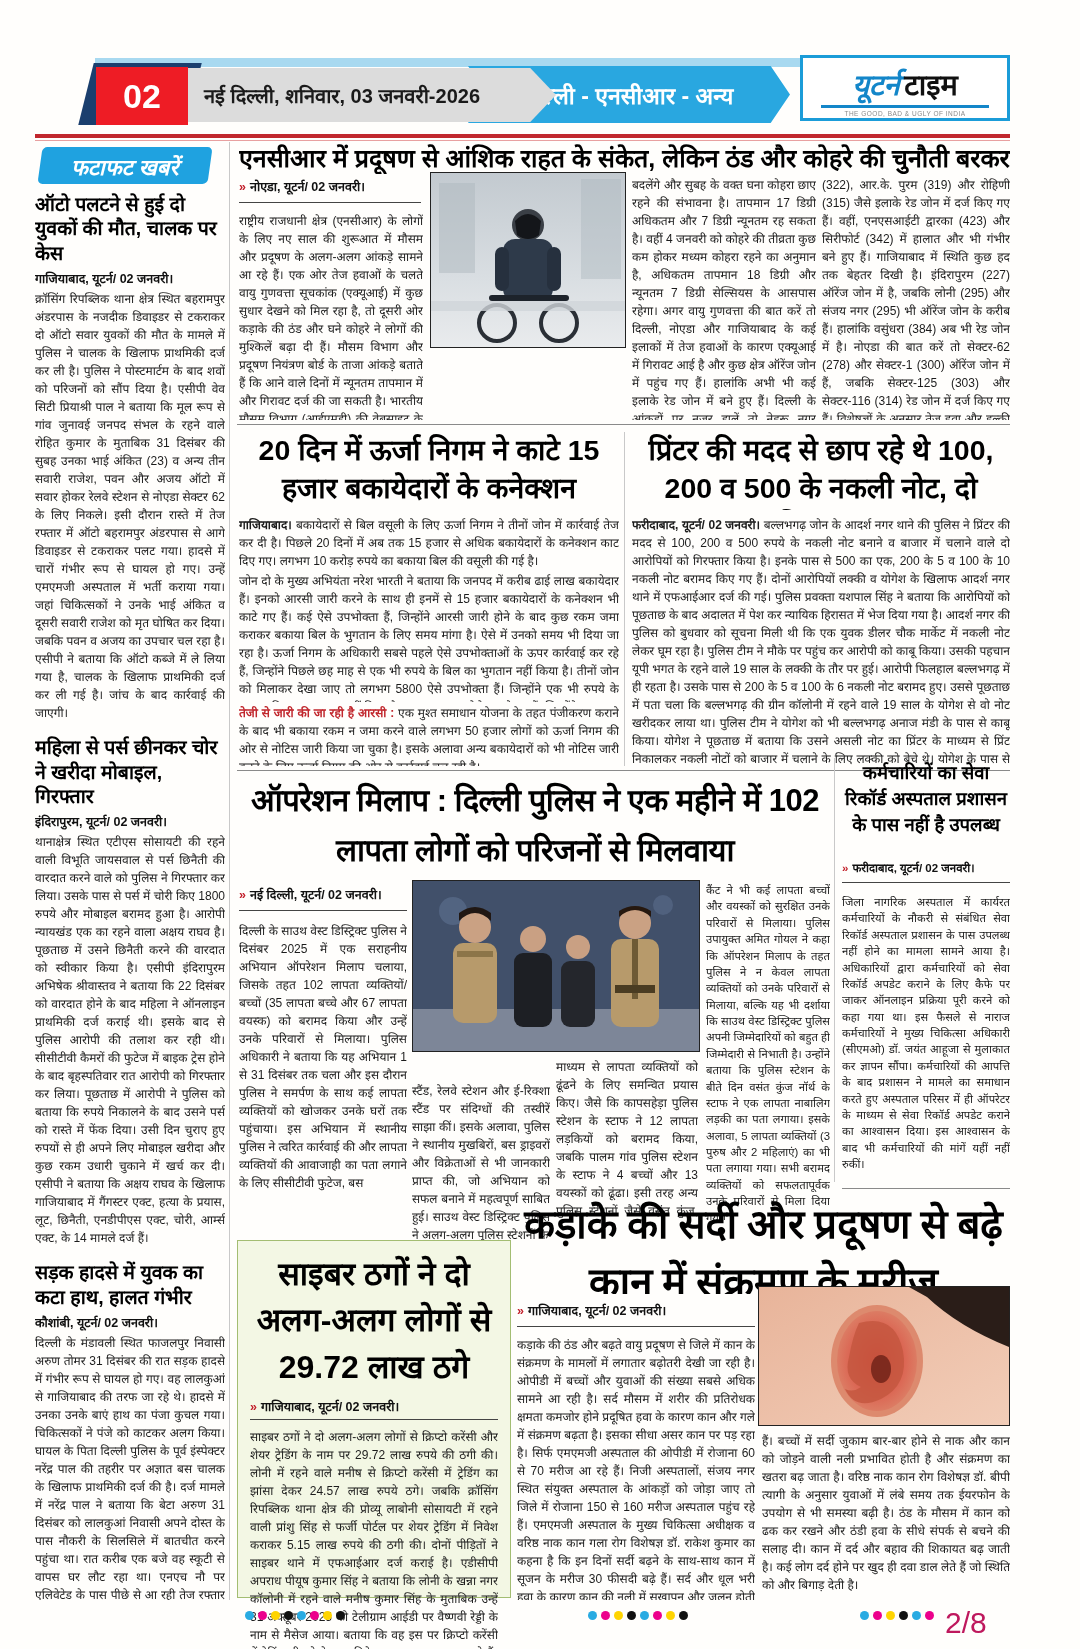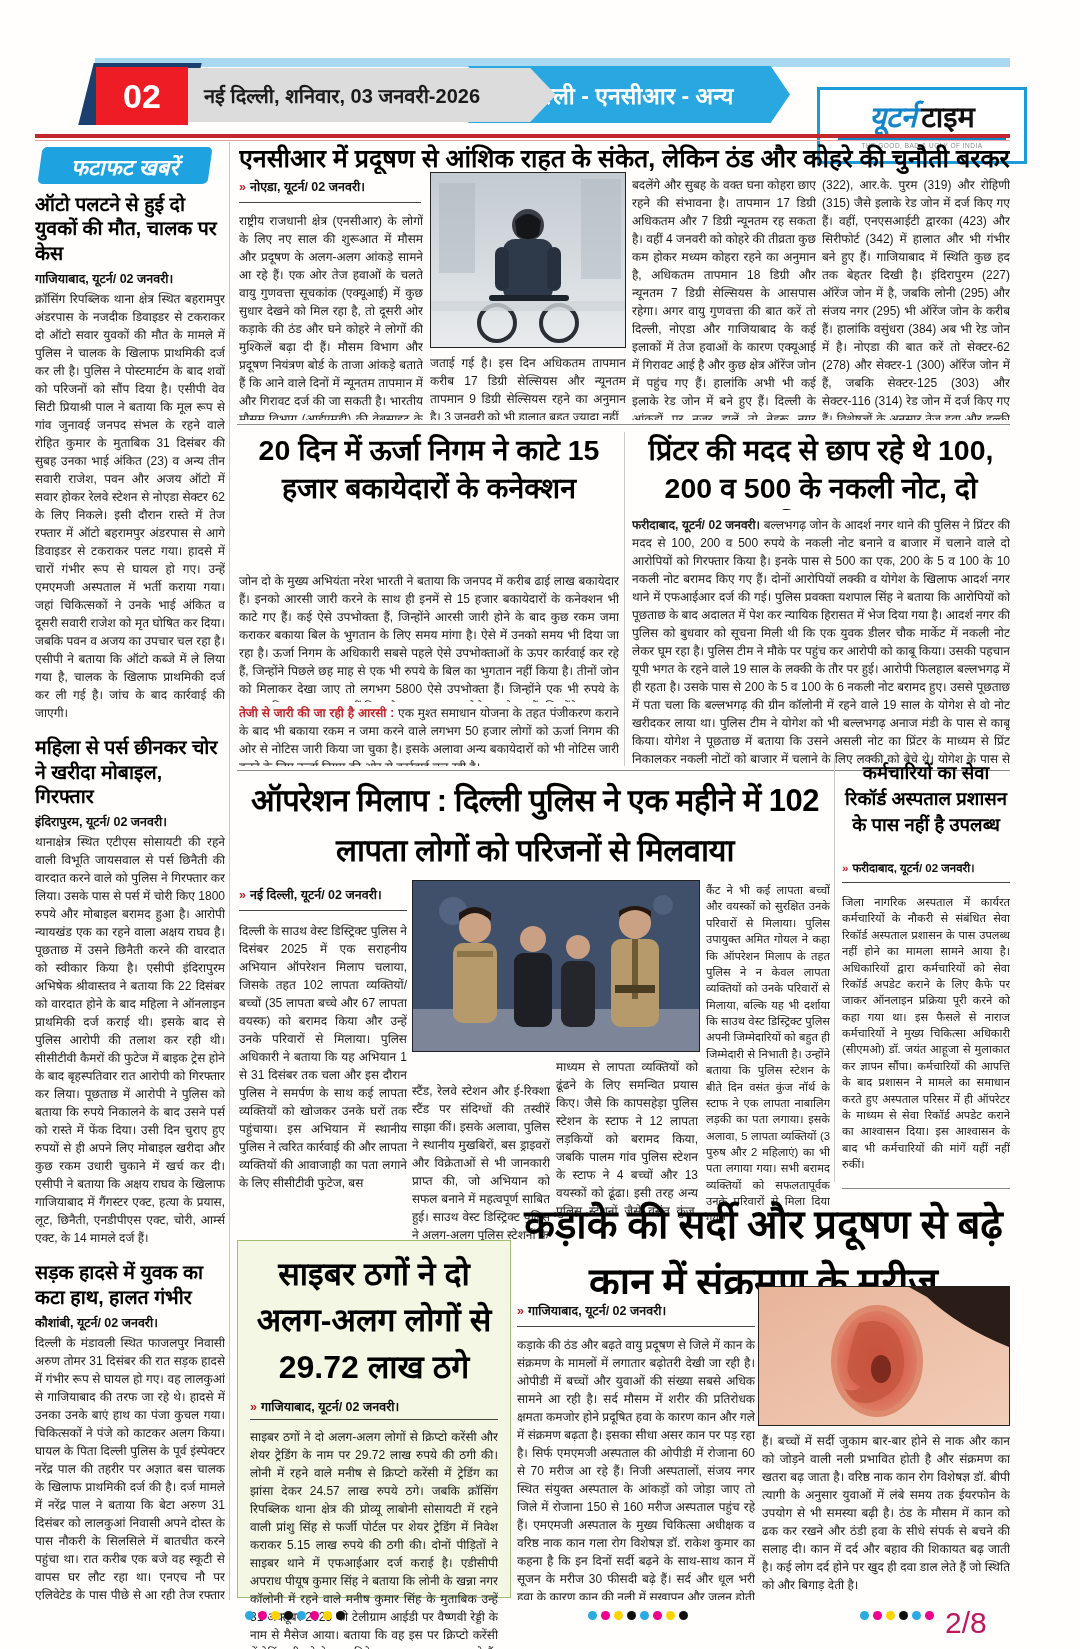--- a/index.html
+++ b/index.html
@@ -59,21 +59,21 @@
   <div class="abs hdr-navy" style="left:86px;top:63px;width:108px;height:62px;"></div>
   <div class="abs hdr-red" style="left:96px;top:67px;width:92px;height:58px;">
     <span>02</span>
   </div>
   <div class="abs hdr-blue" style="left:468px;top:66px;width:322px;height:57px;">
     <span>दिल्ली - एनसीआर - अन्य</span>
   </div>
   <div class="abs hdr-gray" style="left:188px;top:68px;width:352px;height:54px;">
     <span>नई दिल्ली, शनिवार, 03 जनवरी-2026</span>
   </div>
-  <div class="abs hdr-logo" style="left:817px;top:55px;width:210px;height:77px;margin-top:32px;">
+  <div class="abs hdr-logo" style="left:800px;top:55px;width:210px;height:66px;">
     <span class="logo-w1">यूटर्न</span>
     <span class="logo-w2">टाइम</span>
     <div class="logo-bar"></div>
     <div class="logo-tag">THE GOOD, BAD &amp; UGLY OF INDIA</div>
   </div>
   <div class="abs hdr-rule-a" style="left:35px;top:134px;width:975px;height:0;"></div>
   <div class="abs hdr-rule-b" style="left:35px;top:140px;width:975px;"></div>
 
   <div class="abs side-banner" style="left:40px;top:147px;width:170px;height:37px;">
     <span class="side-banner-text">फटाफट खबरें</span>
@@ -122,26 +122,28 @@
       <path d="M84 48 q13 -14 26 0 l-2 14 q-11 8 -22 0 z" fill="#14161a"></path>
       <rect x="72" y="66" width="50" height="62" rx="12" fill="#2e3a4a"></rect>
       <rect x="64" y="74" width="14" height="44" rx="7" fill="#26303e"></rect>
       <rect x="116" y="74" width="14" height="44" rx="7" fill="#26303e"></rect>
       <rect x="58" y="122" width="80" height="6" rx="3" fill="#1d232b"></rect>
       <circle cx="66" cy="150" r="18" fill="none" stroke="#2a2f36" stroke-width="4"></circle>
       <circle cx="128" cy="150" r="18" fill="none" stroke="#2a2f36" stroke-width="4"></circle>
       <rect x="0" y="128" width="194" height="10" fill="#cfd5d9" opacity=".8"></rect>
     </svg>
   </div>
-  <div class="abs body-text" style="left:430px;top:354px;width:196px;height:66px;">जताई गई है। इस दिन अधिकतम तापमान करीब 17 डिग्री सेल्सियस और न्यूनतम तापमान 9 डिग्री सेल्सियस रहने का अनुमान है। 3 जनवरी को भी हालात बहुत ज्यादा नहीं</div>
   <div class="abs body-text" style="left:632px;top:176px;width:184px;height:244px;">बदलेंगे और सुबह के वक्त घना कोहरा छाए रहने की संभावना है। तापमान 17 डिग्री अधिकतम और 7 डिग्री न्यूनतम रह सकता है। वहीं 4 जनवरी को कोहरे की तीव्रता कुछ कम होकर मध्यम कोहरा रहने का अनुमान है, अधिकतम तापमान 18 डिग्री और न्यूनतम 7 डिग्री सेल्सियस के आसपास रहेगा। अगर वायु गुणवत्ता की बात करें तो दिल्ली, नोएडा और गाजियाबाद के कई इलाकों में तेज हवाओं के कारण एक्यूआई में गिरावट आई है और कुछ क्षेत्र ऑरेंज जोन में पहुंच गए हैं। हालांकि अभी भी कई इलाके रेड जोन में बने हुए हैं। दिल्ली के आंकड़ों पर नजर डालें तो नेहरू नगर (341), ओखला फेज-2 (328), पटपड़गंज (314), पंजाबी बाग (308), पुसा</div>
   <div class="abs body-text" style="left:822px;top:176px;width:188px;height:244px;">(322), आर.के. पुरम (319) और रोहिणी (315) जैसे इलाके रेड जोन में दर्ज किए गए हैं। वहीं, एनएसआईटी द्वारका (423) और सिरीफोर्ट (342) में हालात और भी गंभीर बने हुए हैं। गाजियाबाद में स्थिति कुछ हद तक बेहतर दिखी है। इंदिरापुरम (227) ऑरेंज जोन में है, जबकि लोनी (295) और संजय नगर (295) भी ऑरेंज जोन के करीब हैं। हालांकि वसुंधरा (384) अब भी रेड जोन में है। नोएडा की बात करें तो सेक्टर-62 (278) और सेक्टर-1 (300) ऑरेंज जोन में हैं, जबकि सेक्टर-125 (303) और सेक्टर-116 (314) रेड जोन में दर्ज किए गए हैं। विशेषज्ञों के अनुसार तेज हवा और हल्की मौसमी गतिविधियों के चलते प्रदूषण में अस्थायी राहत मिल सकती है..</div>
   <div class="abs rule" style="left:237px;top:424px;width:773px;"></div>
 
   <div class="abs headline mid-head" style="left:239px;top:432px;width:380px;height:78px;">20 दिन में ऊर्जा निगम ने काटे 15 हजार बकायेदारों के कनेक्शन</div>
+  <div class="abs body-text" style="left:239px;top:516px;width:380px;height:54px;">
+    <span class="lead-loc">गाजियाबाद।</span><span> बकायेदारों से बिल वसूली के लिए ऊर्जा निगम ने तीनों जोन में कार्रवाई तेज कर दी है। पिछले 20 दिनों में अब तक 15 हजार से अधिक बकायेदारों के कनेक्शन काट दिए गए। लगभग 10 करोड़ रुपये का बकाया बिल की वसूली की गई है।</span>
+  </div>
   <div class="abs body-text" style="left:239px;top:572px;width:380px;height:130px;">जोन दो के मुख्य अभियंता नरेश भारती ने बताया कि जनपद में करीब ढाई लाख बकायेदार हैं। इनको आरसी जारी करने के साथ ही इनमें से 15 हजार बकायेदारों के कनेक्शन भी काटे गए हैं। कई ऐसे उपभोक्ता हैं, जिन्होंने आरसी जारी होने के बाद कुछ रकम जमा कराकर बकाया बिल के भुगतान के लिए समय मांगा है। ऐसे में उनको समय भी दिया जा रहा है। ऊर्जा निगम के अधिकारी सबसे पहले ऐसे उपभोक्ताओं के ऊपर कार्रवाई कर रहे हैं, जिन्होंने पिछले छह माह से एक भी रुपये के बिल का भुगतान नहीं किया है। तीनों जोन को मिलाकर देखा जाए तो लगभग 5800 ऐसे उपभोक्ता हैं। जिन्होंने एक भी रुपये के बकाया बिल का भुगतान नहीं किया है। लगभग 7900 ऐसे उपभोक्ता हैं, जिन्होंने एक साल से अपने बिल का भुगतान नहीं किया है।</div>
   <div class="abs body-text" style="left:239px;top:704px;width:380px;height:62px;">
     <span class="hl-label">तेजी से जारी की जा रही है आरसी :</span><span> एक मुश्त समाधान योजना के तहत पंजीकरण कराने के बाद भी बकाया रकम न जमा करने वाले लगभग 50 हजार लोगों को ऊर्जा निगम की ओर से नोटिस जारी किया जा चुका है। इसके अलावा अन्य बकायेदारों को भी नोटिस जारी करने के लिए ऊर्जा निगम की ओर से कार्रवाई चल रही है।</span>
   </div>
   <div class="abs vline" style="left:624px;top:432px;height:334px;"></div>
 
   <div class="abs headline mid-head" style="left:632px;top:432px;width:378px;height:78px;">प्रिंटर की मदद से छाप रहे थे 100, 200 व 500 के नकली नोट, दो गिरफ्तार</div>
   <div class="abs body-text" style="left:632px;top:516px;width:378px;height:250px;">
     <span class="lead-loc">फरीदाबाद, यूटर्न/ 02 जनवरी।</span><span> बल्लभगढ़ जोन के आदर्श नगर थाने की पुलिस ने प्रिंटर की मदद से 100, 200 व 500 रुपये के नकली नोट बनाने व बाजार में चलाने वाले दो आरोपियों को गिरफ्तार किया है। इनके पास से 500 का एक, 200 के 5 व 100 के 10 नकली नोट बरामद किए गए हैं। दोनों आरोपियों लक्की व योगेश के खिलाफ आदर्श नगर थाने में एफआईआर दर्ज की गई। पुलिस प्रवक्ता यशपाल सिंह ने बताया कि आरोपियों को पूछताछ के बाद अदालत में पेश कर न्यायिक हिरासत में भेज दिया गया है। आदर्श नगर की पुलिस को बुधवार को सूचना मिली थी कि एक युवक डीलर चौक मार्केट में नकली नोट लेकर घूम रहा है। पुलिस टीम ने मौके पर पहुंच कर आरोपी को काबू किया। उसकी पहचान यूपी भगत के रहने वाले 19 साल के लक्की के तौर पर हुई। आरोपी फिलहाल बल्लभगढ़ में ही रहता है। उसके पास से 200 के 5 व 100 के 6 नकली नोट बरामद हुए। उससे पूछताछ में पता चला कि बल्लभगढ़ की ग्रीन कॉलोनी में रहने वाले 19 साल के योगेश से वो नोट खरीदकर लाया था। पुलिस टीम ने योगेश को भी बल्लभगढ़ अनाज मंडी के पास से काबू किया। योगेश ने पूछताछ में बताया कि उसने असली नोट का प्रिंटर के माध्यम से प्रिंट निकालकर नकली नोटों को बाजार में चलाने के लिए लक्की को बेचे थे। योगेश के पास से 500 का एक, 100 के 4 नकली नोट बरामद किए गए। दोनों आरोपियों के खिलाफ आदर्श नगर थाने में एफआईआर दर्ज की गई है।</span>
   </div>

